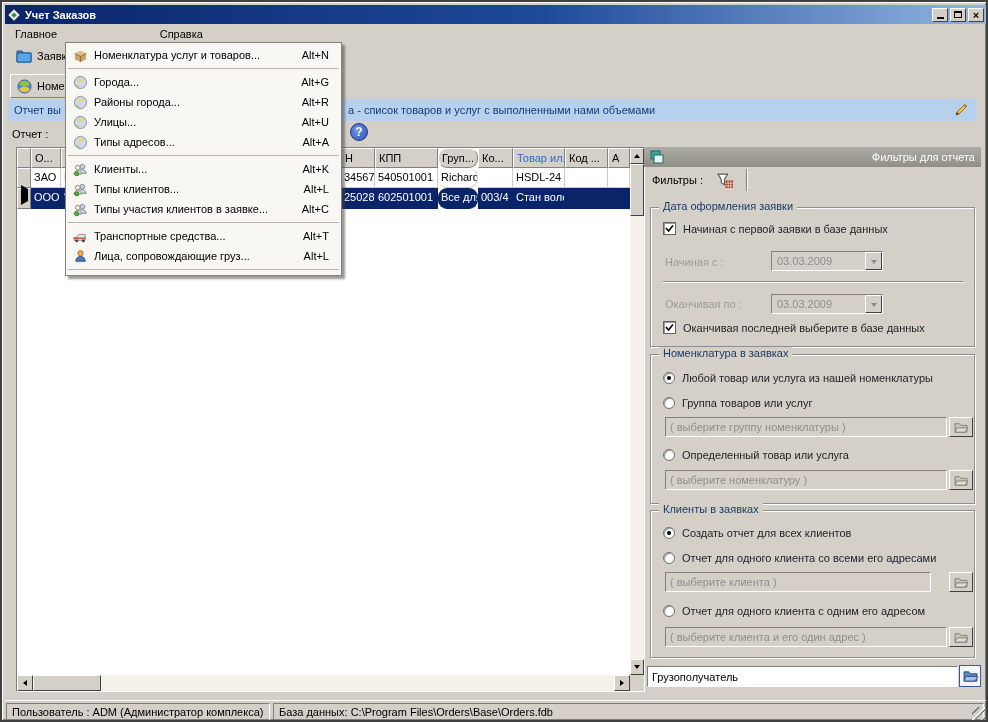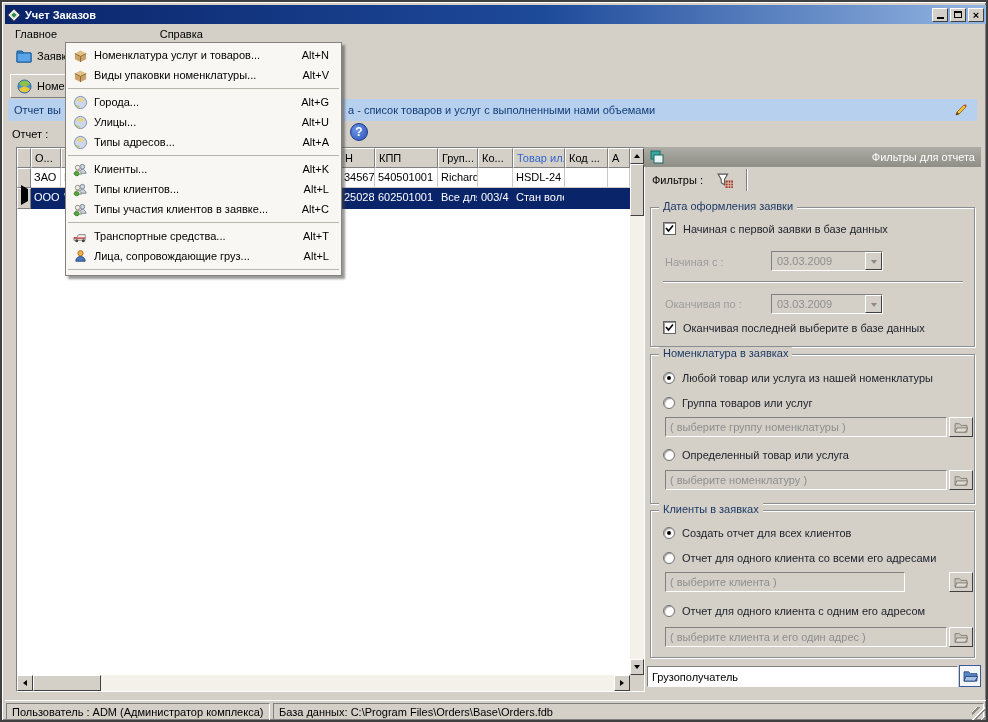--- a/index.html
+++ b/index.html
@@ -50,21 +50,21 @@
     border:1px solid; border-color:#808080 #fff #fff #808080; background:#fff; }
   .grow { display:flex; height:20px; width:613px; }
   .grow.sel-row { height:21px; }
   .hcell { background:#d4d0c8; border:1px solid; border-color:#fff #808080 #808080 #fff;
     padding:3px 2px 0 3px; overflow:hidden; white-space:nowrap; }
   .icell { background:#d4d0c8; border:1px solid; border-color:#fff #808080 #808080 #fff; }
   .dcell { background:#fff; border-right:1px solid #cfcbc3; border-bottom:1px solid #cfcbc3;
     padding:3px 2px 0 3px; overflow:hidden; white-space:nowrap; }
   .sel-row .dcell { background:#0a246a; color:#fff; border-right-color:#0a246a; border-bottom-color:#0a246a; }
   .w0{width:14px;} .w1{width:30px;} .w2{width:280px;} .w3{width:34px;} .w4{width:63px;}
-  .w5{width:40px;} .w6{width:35px;} .w7{width:52px;} .w8{width:43px;} .w9{flex:1;}
+  .w5{width:40px;border-radius:9px;} .w6{width:35px;} .w7{width:52px;} .w8{width:43px;} .w9{flex:1;}
   .hd-blue { color:#3366cc; }
   .rowptr { width:0; height:0; border:4px solid transparent; border-left:7px solid #000; margin:5px 0 0 3px; }
 
   
   .vscroll { position:absolute; left:613px; top:0; width:14px; height:527px; background:#f4f1ea; }
   .hscroll { position:absolute; left:0; top:527px; width:613px; height:16px; background:#f4f1ea; }
   .sb-btn { position:absolute; background:#d4d0c8; border:1px solid; border-color:#fff #404040 #404040 #fff;
     display:flex; align-items:center; justify-content:center; }
   .sb-thumb { position:absolute; background:#d4d0c8; border:1px solid; border-color:#fff #404040 #404040 #fff; }
   .tri-up { width:0;height:0;border:3px solid transparent;border-bottom:4px solid #000;margin-bottom:3px; }
@@ -342,21 +342,21 @@
   <div class="group" style="left:648px; top:508px; width:325px; height:148px;">
     <span class="group-caption">Клиенты в заявках</span>
     <div class="ctl-row" style="left:12px; top:16px;">
       <span class="rb sel"></span>
       <span>Создать отчет для всех клиентов</span>
     </div>
     <div class="ctl-row" style="left:12px; top:41px;">
       <span class="rb"></span>
       <span>Отчет для одного клиента со всеми его адресами</span>
     </div>
-    <div class="dinput" style="left:14px; top:61px; width:240px;">( выберите клиента )</div>
+    <div class="dinput" style="left:14px; top:61px; width:266px;">( выберите клиента )</div>
     <div class="fbtn" style="left:298px; top:61px;">
       <svg width="14" height="11" viewBox="0 0 16 13">
           <path d="M1 2h5l2 2h7v8H1z" fill="#c9c5bc" stroke="#7a766e"></path>
           <path d="M1 12l2-5h13l-3 5z" fill="#dedbd4" stroke="#7a766e"></path>
         </svg>
     </div>
     <div class="ctl-row" style="left:12px; top:94px;">
       <span class="rb"></span>
       <span>Отчет для одного клиента с одним его адресом</span>
     </div>
@@ -388,43 +388,44 @@
       <span class="mi-icon">
           <svg width="15" height="15" viewBox="0 0 16 16">
             <path d="M2 6 8 3l6 3v6l-6 3-6-3z" fill="#caa36a"></path>
             <path d="M2 6 8 3l6 3-6 3z" fill="#e3c084"></path>
             <path d="M2 6l6 3 6-3M8 9v6" fill="none" stroke="#8a6a3a"></path>
           </svg>
         </span>
       <span class="mi-label">Номенклатура услуг и товаров...</span>
       <span class="mi-short">Alt+N</span>
     </div>
-    <div class="menu-item">
-      <span class="mi-icon">
-          <svg width="15" height="15" viewBox="0 0 16 16">
-            <path d="M2 6 8 3l6 3v6l-6 3-6-3z" fill="#caa36a"></path>
-            <path d="M2 6 8 3l6 3-6 3z" fill="#e3c084"></path>
-            <path d="M2 6l6 3 6-3M8 9v6" fill="none" stroke="#8a6a3a"></path>
-          </svg>
-        </span>
-      <span class="mi-label">Виды упаковки номенклатуры...</span>
-      <span class="mi-short">Alt+V</span>
-    </div>
     <div class="menu-sep"></div>
     <div class="menu-item">
       <span class="mi-icon">
           <svg width="15" height="15" viewBox="0 0 16 16">
             <circle cx="8" cy="8" r="6.5" fill="#cfd8ea"></circle>
             <path d="M4 5c2-2 6-2 8 0-1 2-2 2-4 2S5 7 4 5z" fill="#e8d77f"></path>
             <path d="M3 10c2 1 3 1 5 3-2 1-5 0-6-2z" fill="#b8cc7a"></path>
             <circle cx="8" cy="8" r="6.5" fill="none" stroke="#8090a8"></circle>
           </svg>
         </span>
       <span class="mi-label">Города...</span>
       <span class="mi-short">Alt+G</span>
+    </div>
+    <div class="menu-item">
+      <span class="mi-icon">
+          <svg width="15" height="15" viewBox="0 0 16 16">
+            <circle cx="8" cy="8" r="6.5" fill="#cfd8ea"></circle>
+            <path d="M4 5c2-2 6-2 8 0-1 2-2 2-4 2S5 7 4 5z" fill="#e8d77f"></path>
+            <path d="M3 10c2 1 3 1 5 3-2 1-5 0-6-2z" fill="#b8cc7a"></path>
+            <circle cx="8" cy="8" r="6.5" fill="none" stroke="#8090a8"></circle>
+          </svg>
+        </span>
+      <span class="mi-label">Районы города...</span>
+      <span class="mi-short">Alt+R</span>
     </div>
     <div class="menu-item">
       <span class="mi-icon">
           <svg width="15" height="15" viewBox="0 0 16 16">
             <circle cx="8" cy="8" r="6.5" fill="#cfd8ea"></circle>
             <path d="M4 5c2-2 6-2 8 0-1 2-2 2-4 2S5 7 4 5z" fill="#e8d77f"></path>
             <path d="M3 10c2 1 3 1 5 3-2 1-5 0-6-2z" fill="#b8cc7a"></path>
             <circle cx="8" cy="8" r="6.5" fill="none" stroke="#8090a8"></circle>
           </svg>
         </span>

